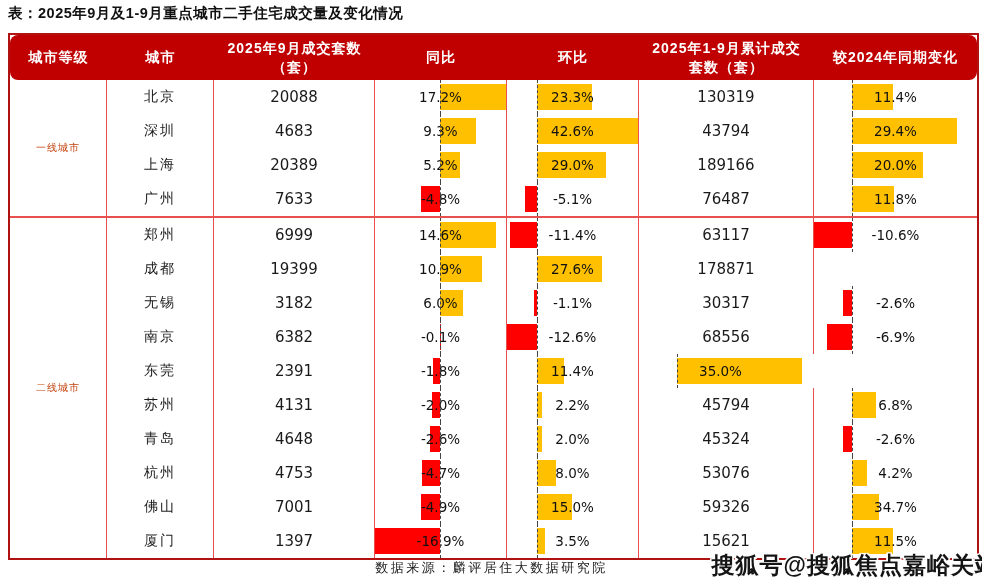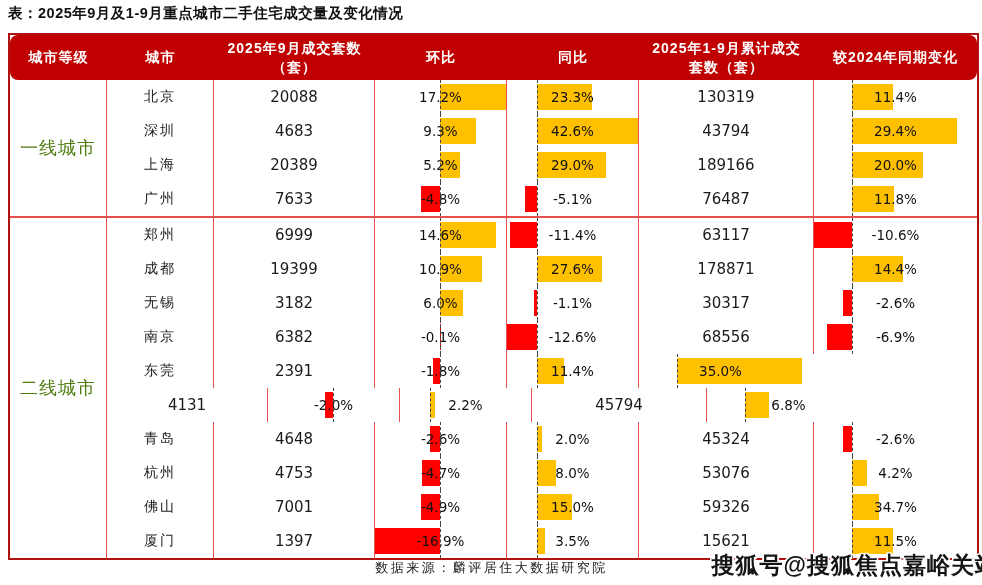--- a/index.html
+++ b/index.html
@@ -12,21 +12,21 @@
   .table{position:absolute;left:8px;top:33px;width:967px;border:2px solid var(--outer);background:#fff;}
   .thead{display:flex;height:45px;background:var(--header-bg);color:var(--header-fg);font-weight:bold;font-size:14px;border-radius:8px;}
   .th{display:flex;align-items:center;justify-content:center;text-align:center;line-height:1.35;
       box-sizing:border-box;padding:0 8px;letter-spacing:1px;}
   .c-tier{width:97px;} .c-city{width:107px;} .c-units{width:161px;}
   .c-mom{width:132px;} .c-yoy{width:132px;} .c-cum{width:175px;} .c-vs{width:163px;}
   .tbody{display:block;}
   .group{display:flex;}
   .group + .group{border-top:2px solid var(--grid);}
   .tier-cell{width:97px;box-sizing:border-box;border-right:1px solid var(--grid);
-             display:flex;align-items:center;justify-content:center;font-size:18px;color:#4d7c0f;letter-spacing:1px;}
+             display:flex;align-items:center;justify-content:center;font-size:10px;color:#c2410c;letter-spacing:1px;}
   .rows{display:flex;flex-direction:column;flex:1;}
   .row{display:flex;height:34px;}
   .td{box-sizing:border-box;border-right:1px solid var(--grid);display:flex;align-items:center;
       justify-content:center;color:#1a1a1a;}
   .td.c-city{font-size:14px;letter-spacing:2px;}
   .td.c-units,.td.c-cum{font-size:15px;font-family:"DejaVu Sans","Liberation Sans",sans-serif;}
   .td.c-vs{border-right:none;}
   .bar-cell{position:relative;}
   .bar{position:absolute;top:4px;bottom:4px;z-index:1;}
   .zl{position:absolute;top:0;bottom:0;width:0;border-left:1px dashed var(--zero);z-index:3;}
@@ -43,22 +43,22 @@
 <body>
 
 <div class="page">
   <div class="title">表：2025年9月及1-9月重点城市二手住宅成交量及变化情况</div>
 
   <div class="table">
     <div class="thead">
       <div class="th c-tier">城市等级</div>
       <div class="th c-city">城市</div>
       <div class="th c-units">2025年9月成交套数（套）</div>
+      <div class="th c-yoy">同比</div>
       <div class="th c-mom">环比</div>
-      <div class="th c-yoy">同比</div>
       <div class="th c-cum">2025年1-9月累计成交套数（套）</div>
       <div class="th c-vs">较2024年同期变化</div>
     </div>
     <div class="tbody" id="tbody">
   <div class="group">
     <div class="tier-cell tier-label">一线城市</div>
     <div class="rows">
   <div class="row">
     <div class="td c-city">北京</div>
     <div class="td c-units">20088</div>
@@ -176,25 +176,20 @@
       <div class="bar" style="left: 49.5601%; width: 31.9648%; background: rgb(255, 192, 0);"></div>
       <div class="zl" style="left: 49.5601%;"></div>
       <span class="pct">10.9%</span>
     </div>
     <div class="td c-yoy bar-cell">
       <div class="bar" style="left: 22.8261%; width: 50%; background: rgb(255, 192, 0);"></div>
       <div class="zl" style="left: 22.8261%;"></div>
       <span class="pct">27.6%</span>
     </div>
     <div class="td c-cum">178871</div>
-    <div class="td c-vs bar-cell">
-      <div class="bar" style="left: 23.2456%; width: 31.5789%; background: rgb(255, 192, 0);"></div>
-      <div class="zl" style="left: 23.2456%;"></div>
-      <span class="pct">14.4%</span>
-    </div>
   </div>
 
   <div class="row">
     <div class="td c-city">无锡</div>
     <div class="td c-units">3182</div>
     <div class="td c-mom bar-cell">
       <div class="bar" style="left: 49.5601%; width: 17.5953%; background: rgb(255, 192, 0);"></div>
       <div class="zl" style="left: 49.5601%;"></div>
       <span class="pct">6.0%</span>
     </div>
@@ -246,20 +241,21 @@
       <span class="pct">11.4%</span>
     </div>
     <div class="td c-vs bar-cell">
       <div class="bar" style="left: 23.2456%; width: 76.7544%; background: rgb(255, 192, 0);"></div>
       <div class="zl" style="left: 23.2456%;"></div>
       <span class="pct">35.0%</span>
     </div>
   </div>
 
   <div class="row">
+    <div class="td c-city">苏州</div>
     <div class="td c-units">4131</div>
     <div class="td c-mom bar-cell">
       <div class="bar" style="left: 43.695%; width: 5.8651%; background: rgb(255, 0, 0);"></div>
       <div class="zl" style="left: 49.5601%;"></div>
       <span class="pct">-2.0%</span>
     </div>
     <div class="td c-yoy bar-cell">
       <div class="bar" style="left: 22.8261%; width: 3.98551%; background: rgb(255, 192, 0);"></div>
       <div class="zl" style="left: 22.8261%;"></div>
       <span class="pct">2.2%</span>

